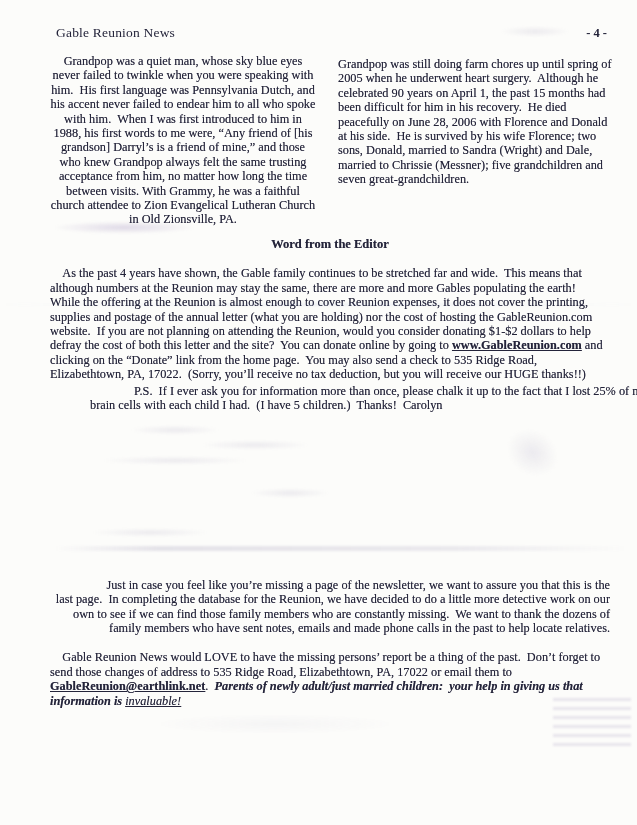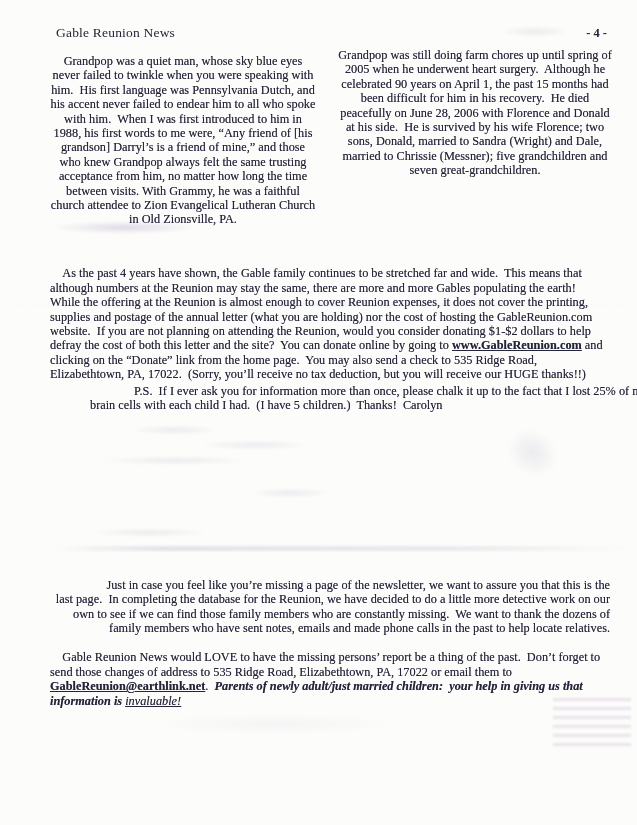--- a/index.html
+++ b/index.html
@@ -26,21 +26,21 @@
   .header .pagenum { font-weight: bold; font-size: 12.5px; }
 
   .body-text {
     font-size: 12.3px;
     line-height: 14.4px;
     white-space: pre-wrap;
     text-shadow: 0 0 0.5px rgba(36,36,58,0.55);
   }
 
   .col-left  { position: absolute; top: 54px; left: 50px;  width: 266px; text-align: center; }
-  .col-right { position: absolute; top: 48px; left: 338px; width: 274px; text-align: center; }
+  .col-right { position: absolute; top: 57px; left: 338px; width: 274px; }
 
   .section-heading {
     position: absolute; left: 50px; width: 560px;
     text-align: center; font-weight: bold; font-size: 12.5px;
     white-space: pre-wrap;
     text-shadow: 0 0 0.5px rgba(36,36,58,0.55);
   }
   .editor-heading  { top: 237px; }
   .missing-heading { top: 565px; }
 
@@ -72,20 +72,21 @@
 <div class="page">
 
   <div class="header">
     <span class="title">Gable Reunion News</span>
     <span class="pagenum">- 4 -</span>
   </div>
 
   <div class="body-text col-left">Grandpop was a quiet man, whose sky blue eyes never failed to twinkle when you were speaking with him.  His first language was Pennsylvania Dutch, and his accent never failed to endear him to all who spoke with him.  When I was first introduced to him in 1988, his first words to me were, “Any friend of [his grandson] Darryl’s is a friend of mine,” and those who knew Grandpop always felt the same trusting acceptance from him, no matter how long the time between visits. With Grammy, he was a faithful church attendee to Zion Evangelical Lutheran Church in Old Zionsville, PA.</div>
   <div class="body-text col-right">Grandpop was still doing farm chores up until spring of 2005 when he underwent heart surgery.  Although he celebrated 90 years on April 1, the past 15 months had been difficult for him in his recovery.  He died peacefully on June 28, 2006 with Florence and Donald at his side.  He is survived by his wife Florence; two sons, Donald, married to Sandra (Wright) and Dale, married to Chrissie (Messner); five grandchildren and seven great-grandchildren.</div>
 
+  <div class="section-heading editor-heading">Word from the Editor</div>
   <div class="body-text block editor-body">
     <span>As the past 4 years have shown, the Gable family continues to be stretched far and wide.  This means that although numbers at the Reunion may stay the same, there are more and more Gables populating the earth!  While the offering at the Reunion is almost enough to cover Reunion expenses, it does not cover the printing, supplies and postage of the annual letter (what you are holding) nor the cost of hosting the GableReunion.com website.  If you are not planning on attending the Reunion, would you consider donating $1-$2 dollars to help defray the cost of both this letter and the site?  You can donate online by going to </span><span class="doc-link">www.GableReunion.com</span><span> and clicking on the “Donate” link from the home page.  You may also send a check to 535 Ridge Road, Elizabethtown, PA, 17022.  (Sorry, you’ll receive no tax deduction, but you will receive our HUGE thanks!!)</span>
   </div>
   <div class="body-text block ps-block">P.S.  If I ever ask you for information more than once, please chalk it up to the fact that I lost 25% of my brain cells with each child I had.  (I have 5 children.)  Thanks!  Carolyn</div>
 
   <div class="body-text block missing-p1">Just in case you feel like you’re missing a page of the newsletter, we want to assure you that this is the last page.  In completing the database for the Reunion, we have decided to do a little more detective work on our own to see if we can find those family members who are constantly missing.  We want to thank the dozens of family members who have sent notes, emails and made phone calls in the past to help locate relatives.</div>
   <div class="body-text block missing-p2">
     <span>Gable Reunion News would LOVE to have the missing persons’ report be a thing of the past.  Don’t forget to send those changes of address to 535 Ridge Road, Elizabethtown, PA, 17022 or email them to </span><span class="doc-link">GableReunion@earthlink.net</span><span>.  </span><span class="emph">Parents of newly adult/just married children:  your help in giving us that information is </span><span class="emph-u">invaluable!</span>
   </div>
 

